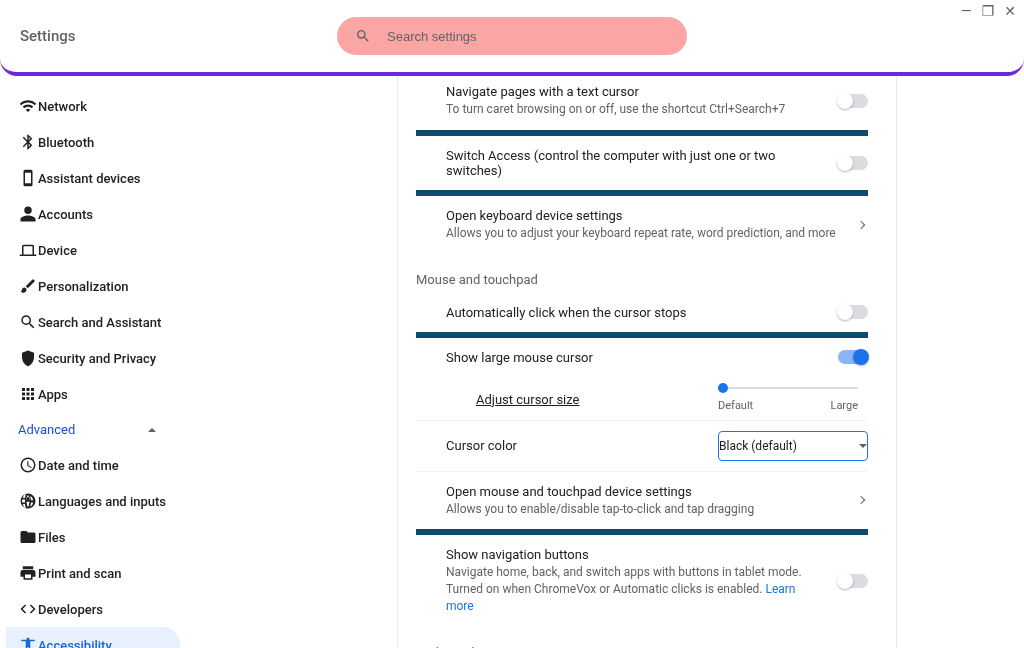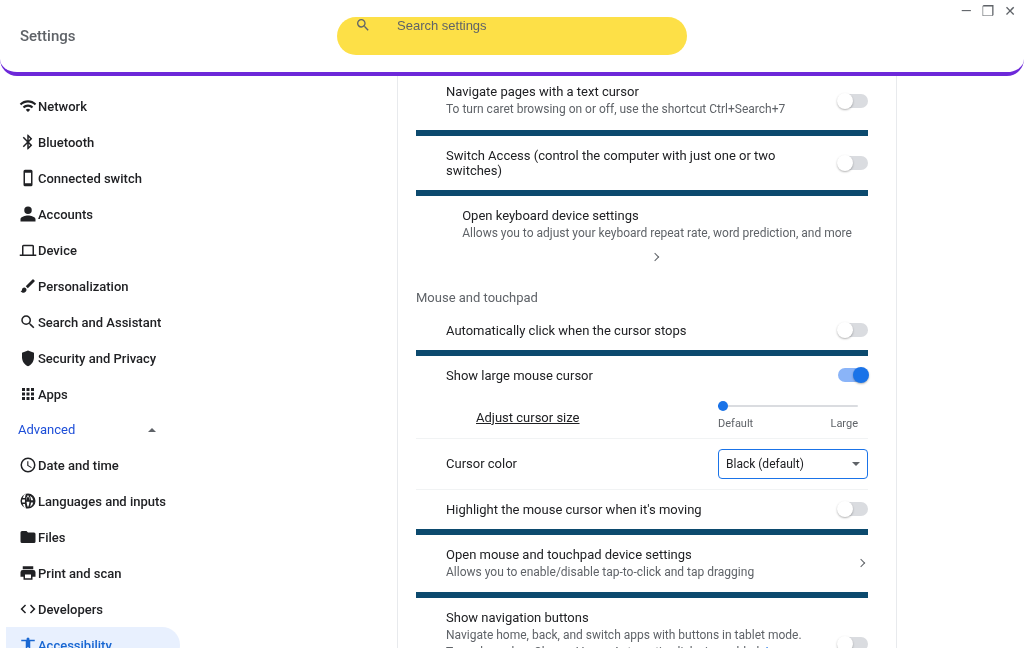--- a/index.html
+++ b/index.html
@@ -36,26 +36,26 @@
     color: #5f6368;
     font-size: 15px;
     font-weight: 500;
   }
   .search-wrap {
     position: absolute;
     left: 50%;
     transform: translateX(-50%);
     width: 350px;
     height: 38px;
-    background: #fde047;
+    background: #fca5a5;
     border-radius: 20px;
     display: flex;
-    align-items: flex-start;
+    align-items: center;
     padding: 0 18px;
-    gap: 24px;
+    gap: 14px;
   }
   .search-wrap input {
     border: none;
     background: transparent;
     outline: none;
     font-size: 13px;
     color: #5f6368;
     flex: 1;
   }
   .search-wrap input::placeholder { color: #5f6368; }
@@ -208,21 +208,21 @@
     border-bottom: 1px solid #f1f3f4;
   }
   .select-box {
     width: 150px;
     height: 30px;
     border: 1px solid #1a73e8;
     border-radius: 4px;
     display: flex;
     align-items: center;
     justify-content: space-between;
-    padding: 0 7px;
+    padding: 0 0;
     font-size: 12px;
     color: #202124;
     cursor: pointer;
   }
   .select-caret {
     width: 0; height: 0;
     border-left: 4px solid transparent;
     border-right: 4px solid transparent;
     border-top: 4px solid #5f6368;
   }
@@ -267,21 +267,21 @@
           </svg>
         </span>
       <span class="lbl">Bluetooth</span>
     </div>
     <div class="side-item full">
       <span class="icon-slot">
           <svg width="18" height="18" viewBox="0 0 24 24">
             <path d="M16 1H8a2 2 0 00-2 2v18a2 2 0 002 2h8a2 2 0 002-2V3a2 2 0 00-2-2zm0 18H8V5h8v14z"></path>
           </svg>
         </span>
-      <span class="lbl">Connected switch</span>
+      <span class="lbl">Assistant devices</span>
     </div>
     <div class="side-item full">
       <span class="icon-slot">
           <svg width="18" height="18" viewBox="0 0 24 24">
             <path d="M12 12a5 5 0 100-10 5 5 0 000 10zm0 2c-3.33 0-10 1.67-10 5v3h20v-3c0-3.33-6.67-5-10-5z"></path>
           </svg>
         </span>
       <span class="lbl">Accounts</span>
     </div>
     <div class="side-item full">
@@ -392,21 +392,21 @@
               <div class="secondary">To turn caret browsing on or off, use the shortcut Ctrl+Search+7</div>
             </div>
             <div class="toggle"></div>
           </div>
           <div class="row">
             <div class="texts">
               <div class="primary">Switch Access (control the computer with just one or two switches)</div>
             </div>
             <div class="toggle"></div>
           </div>
-          <div class="row" style="border-bottom:none;flex-direction:column;">
+          <div class="row" style="border-bottom:none;">
             <div class="texts">
               <div class="primary">Open keyboard device settings</div>
               <div class="secondary">Allows you to adjust your keyboard repeat rate, word prediction, and more</div>
             </div>
             <div class="chev"></div>
           </div>
         </div>
 
         <div class="section-title">Mouse and touchpad</div>
 
@@ -437,26 +437,20 @@
           </div>
           <div class="select-row">
             <div class="primary">Cursor color</div>
             <div class="select-box">
               <span>Black (default)</span>
               <span class="select-caret"></span>
             </div>
           </div>
           <div class="row">
             <div class="texts">
-                <div class="primary">Highlight the mouse cursor when it's moving</div>
-              </div>
-            <div class="toggle"></div>
-          </div>
-          <div class="row">
-            <div class="texts">
               <div class="primary">Open mouse and touchpad device settings</div>
               <div class="secondary">Allows you to enable/disable tap-to-click and tap dragging</div>
             </div>
             <div class="chev"></div>
           </div>
           <div class="row" style="border-bottom:none;">
             <div class="texts">
               <div class="primary">Show navigation buttons</div>
               <div class="secondary"><span>Navigate home, back, and switch apps with buttons in tablet mode. Turned on when ChromeVox or Automatic clicks is enabled.  </span><span class="link">Learn more</span></div>
             </div>

